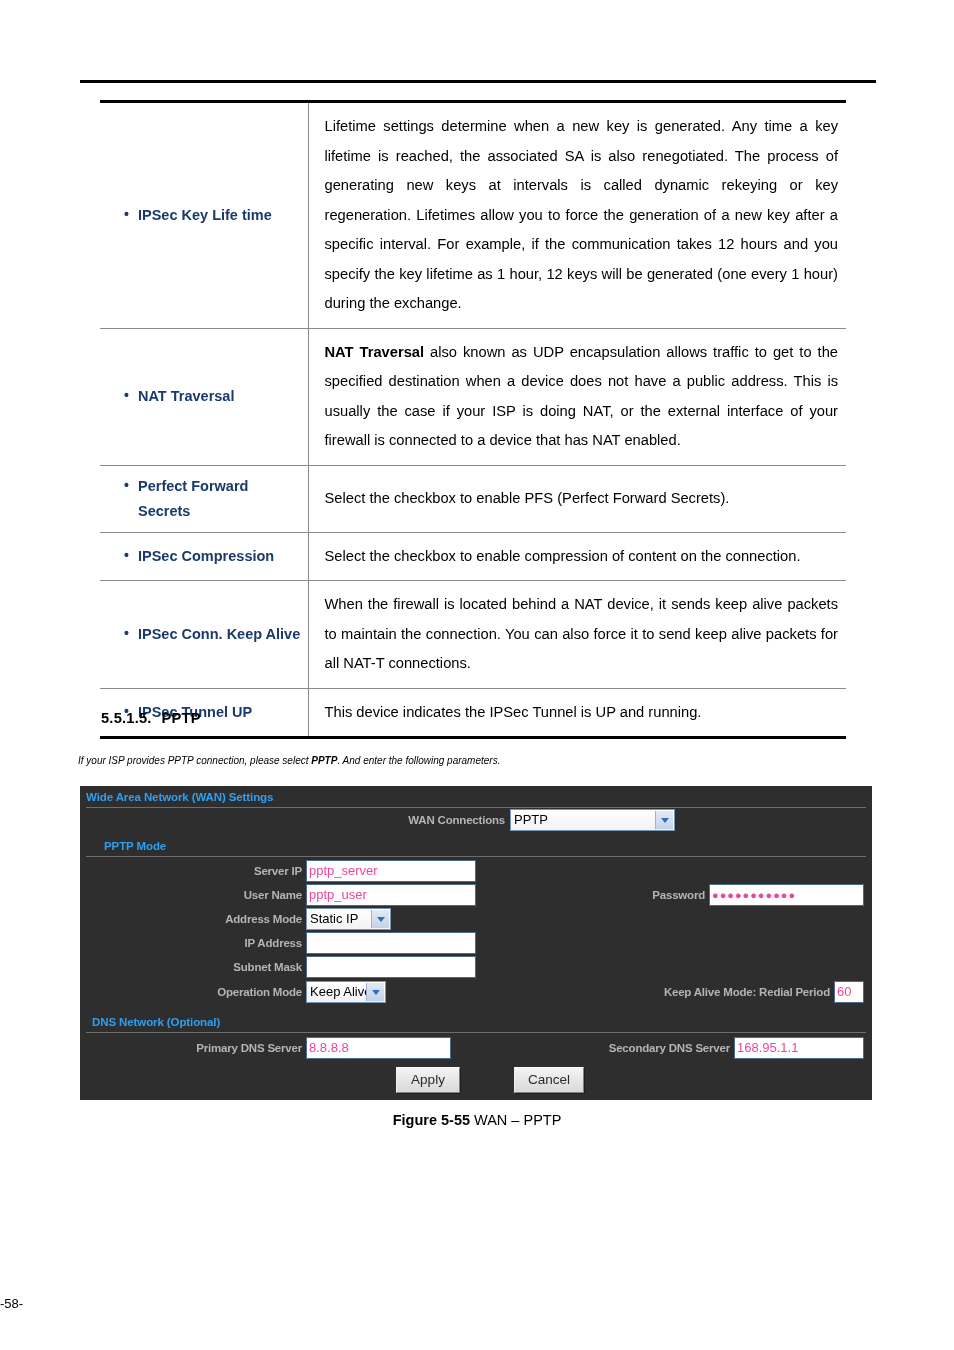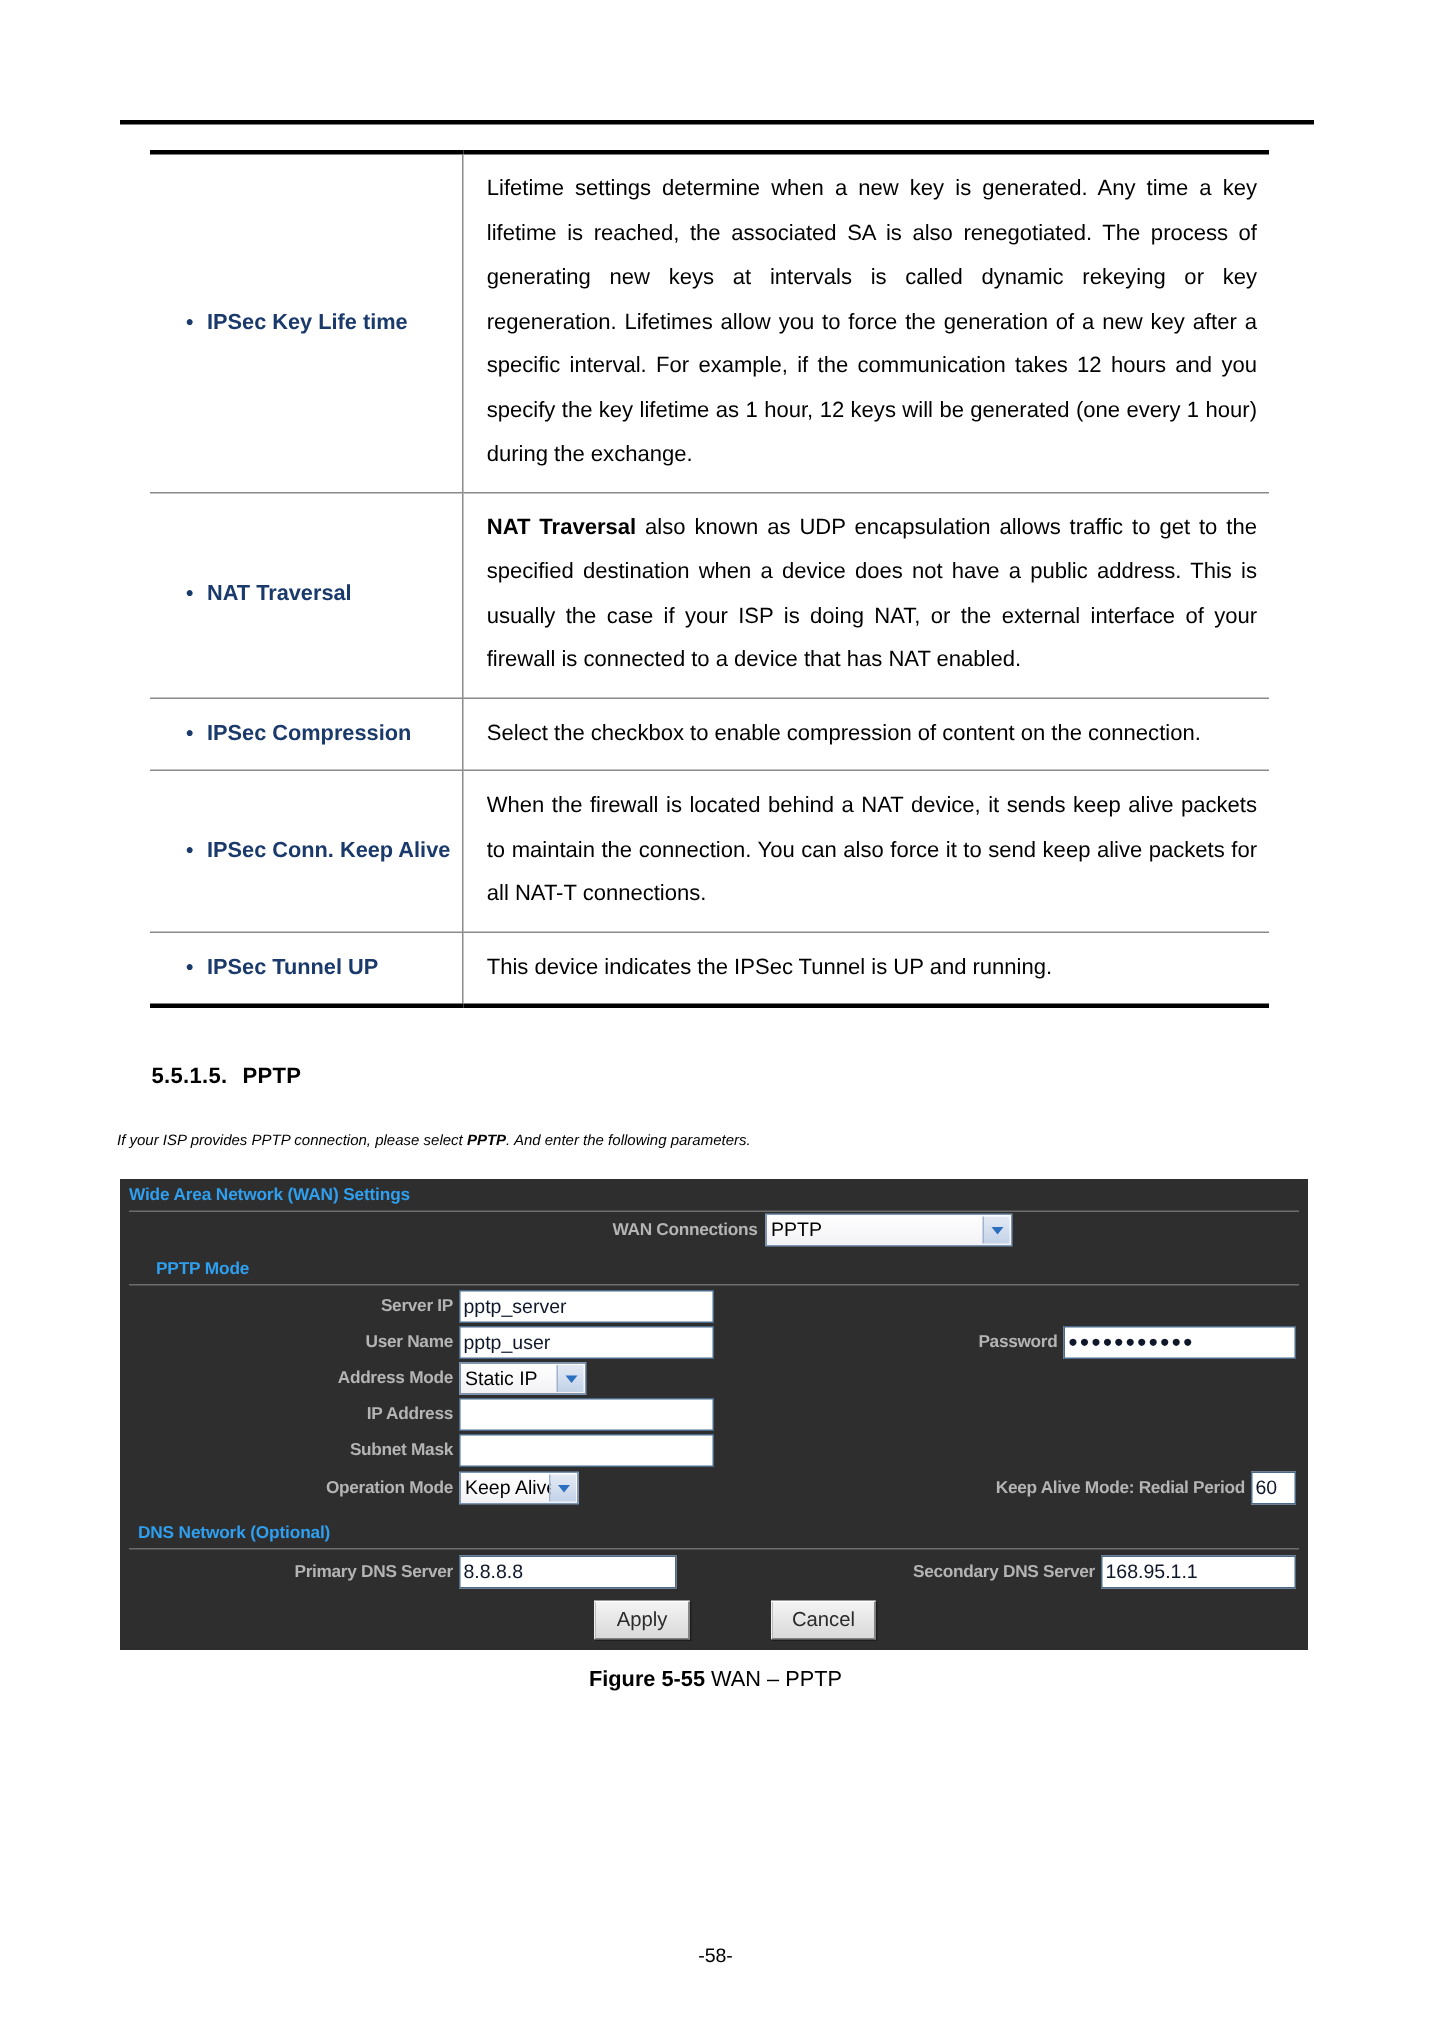--- a/index.html
+++ b/index.html
@@ -144,21 +144,21 @@
     white-space: nowrap;
   }
 
   .ui-input {
     position: absolute;
     background: #ffffff;
     border: 1px solid #4a6a8a;
     box-sizing: border-box;
     font-family: "Liberation Sans", sans-serif;
     font-size: 13px;
-    color: #0f172a;
+    color: #ec4899;
     padding: 0 2px;
     line-height: 20px;
     height: 22px;
     white-space: nowrap;
     overflow: hidden;
   }
 
   .ui-select {
     position: absolute;
     background: linear-gradient(#ffffff, #f2f2f6);
@@ -219,21 +219,21 @@
     font-size: 14.5px;
   }
   .fig-caption b { font-weight: bold; }
 
   
   .page-number {
     position: absolute;
     left: 0;
     top: 1296px;
     width: 954px;
-    text-align: center;
+    text-align: left;
     font-size: 13px;
   }
 </style>
 </head>
 <body>
 
 <div class="header-rule"></div>
 
 <table class="spec-table">
   <colgroup>
@@ -252,20 +252,28 @@
 
     <tr>
       <td class="term">
         <div class="term-item">NAT Traversal</div>
       </td>
       <td class="desc">
         <div class="desc-text"><b>NAT Traversal</b><span> also known as UDP encapsulation allows traffic to get to the specified destination when a device does not have a public address. This is usually the case if your ISP is doing NAT, or the external interface of your firewall is connected to a device that has NAT enabled.</span></div>
       </td>
     </tr>
 
+    <tr>
+      <td class="term">
+        <div class="term-item">Perfect Forward Secrets</div>
+      </td>
+      <td class="desc">
+        <div class="desc-text single">Select the checkbox to enable PFS (Perfect Forward Secrets).</div>
+      </td>
+    </tr>
 
     <tr>
       <td class="term">
         <div class="term-item">IPSec Compression</div>
       </td>
       <td class="desc">
         <div class="desc-text single">Select the checkbox to enable compression of content on the connection.</div>
       </td>
     </tr>
 

